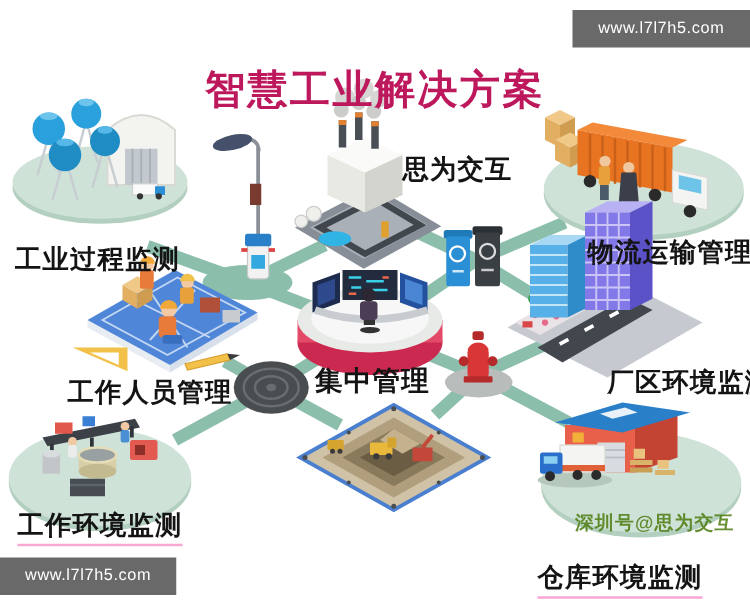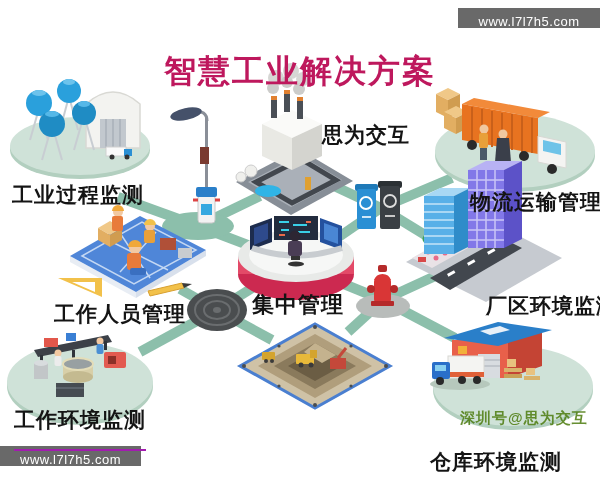--- a/index.html
+++ b/index.html
@@ -1,27 +1,27 @@
 <!DOCTYPE html>
 <html><head>
 <meta charset="utf-8">
 <style>
   html,body{margin:0;padding:0;background:#e9e9e9;}
   .canvas{position:relative;width:600px;height:480px;background:#ffffff;overflow:hidden;
           font-family:"Liberation Sans","DejaVu Sans",sans-serif;margin:0 auto;}
   .title{position:absolute;top:50px;left:0;width:100%;text-align:center;
          font-size:32px;font-weight:bold;color:#be185d;letter-spacing:2px;}
   .banner{position:absolute;background:#696969;color:#ffffff;font-size:13px;
-          height:20px;line-height:27px;text-align:center;letter-spacing:.5px;}
+          height:30px;line-height:27px;text-align:center;letter-spacing:.5px;}
   .banner.tr{top:8px;left:458px;width:142px;}
   .banner.bl{top:446px;left:0;width:141px;}
   .node-label{position:absolute;font-size:21px;font-weight:bold;color:#141414;
               letter-spacing:1px;white-space:nowrap;}
   .node-label.center{font-size:22px;}
-  .node-label.underlined{border-bottom:2px solid #a21caf;padding-bottom:15px;}
+  .node-label.underlined{border-bottom:2px solid #f9a8d4;padding-bottom:1px;}
   .watermark{position:absolute;left:460px;top:409px;font-size:15px;font-weight:bold;
              color:#4d7c0f;opacity:.85;white-space:nowrap;letter-spacing:1px;}
   svg{position:absolute;left:0;top:0;}
 </style>
 </head>
 <body>
 
 <div class="canvas">
 
   <svg width="600" height="480" viewBox="0 0 600 480">
@@ -399,21 +399,21 @@
           <circle cx="477" cy="380" r="4" fill="#2a2a2a"></circle>
       </g>
     </g>
   </svg>
 
   <div class="title">智慧工业解决方案</div>
 
   <div class="banner tr">www.l7l7h5.com</div>
   <div class="banner bl">www.l7l7h5.com</div>
 
-  <div class="node-label" style="left:12px;top:181px">工业过程监测</div>
+  <div class="node-label" style="left:12px;top:193px">工业过程监测</div>
   <div class="node-label" style="left:322px;top:121px">思为交互</div>
   <div class="node-label" style="left:470px;top:188px">物流运输管理</div>
   <div class="node-label center" style="left:252px;top:290px">集中管理</div>
   <div class="node-label" style="left:54px;top:300px">工作人员管理</div>
   <div class="node-label" style="left:486px;top:292px">厂区环境监测</div>
   <div class="node-label underlined" style="left:14px;top:406px">工作环境监测</div>
   <div class="node-label underlined" style="left:430px;top:448px">仓库环境监测</div>
 
   <div class="watermark">深圳号@思为交互</div>
 </div>

